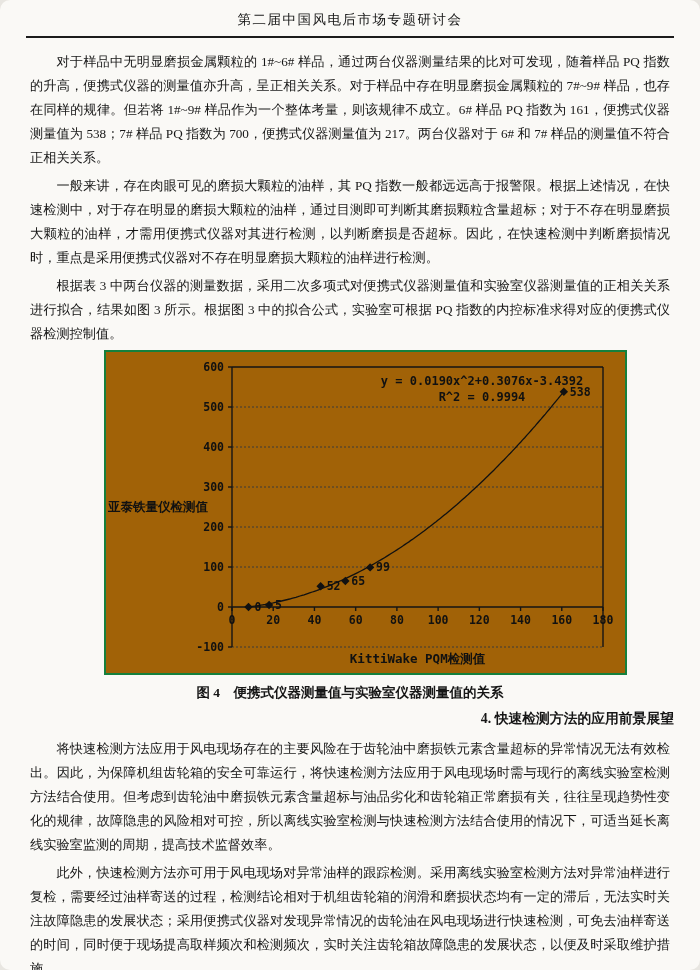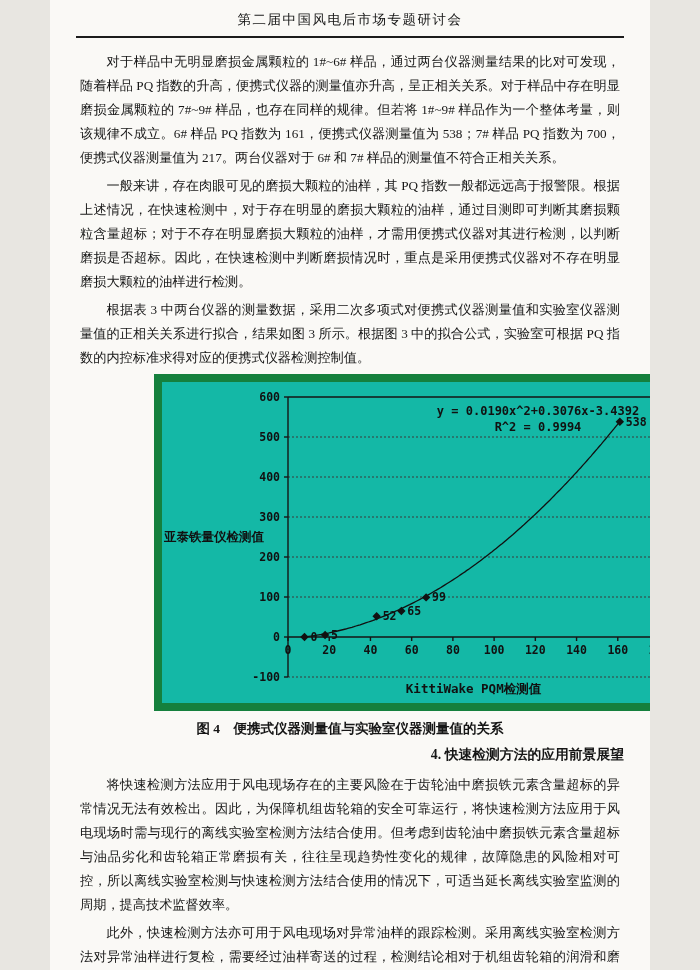--- a/index.html
+++ b/index.html
@@ -1,24 +1,25 @@
 <!DOCTYPE html>
 <html><head>
 <meta charset="utf-8">
 <style>
   html,body { margin:0; padding:0; background:#e8e6e1; }
   .page {
     position:relative;
-    width:600px; height:970px;
+    width:700px; height:970px;
     margin:0 auto;
     background:#faf9f6;
     color:#161616;
     font-family:"Liberation Serif","DejaVu Serif",serif;
     overflow:hidden;
     box-sizing:border-box;
+    border-radius:10px;
   }
   .inner { padding:0 26px; }
   .header-title {
     text-align:center;
     font-size:13.5px;
     letter-spacing:1.5px;
     padding-top:11px;
     font-weight:normal;
   }
   .header-rule {
@@ -30,22 +31,22 @@
   p.body {
     font-size:13.2px;
     line-height:24px;
     text-align:justify;
     text-indent:2em;
     margin:4px;
   }
   .figure-wrap {
     width:519px;
     margin:0 0 0 78px;
-    border:8px solid #15803d;
-    background:#14b8a6;
+    border:2px solid #15803d;
+    background:#a16207;
     box-sizing:content-box;
   }
   .figure-wrap svg { display:block; }
   .figure-caption {
     text-align:center;
     font-weight:bold;
     font-size:13.5px;
     margin:9px 0 8px 0;
   }
   .section-heading {

